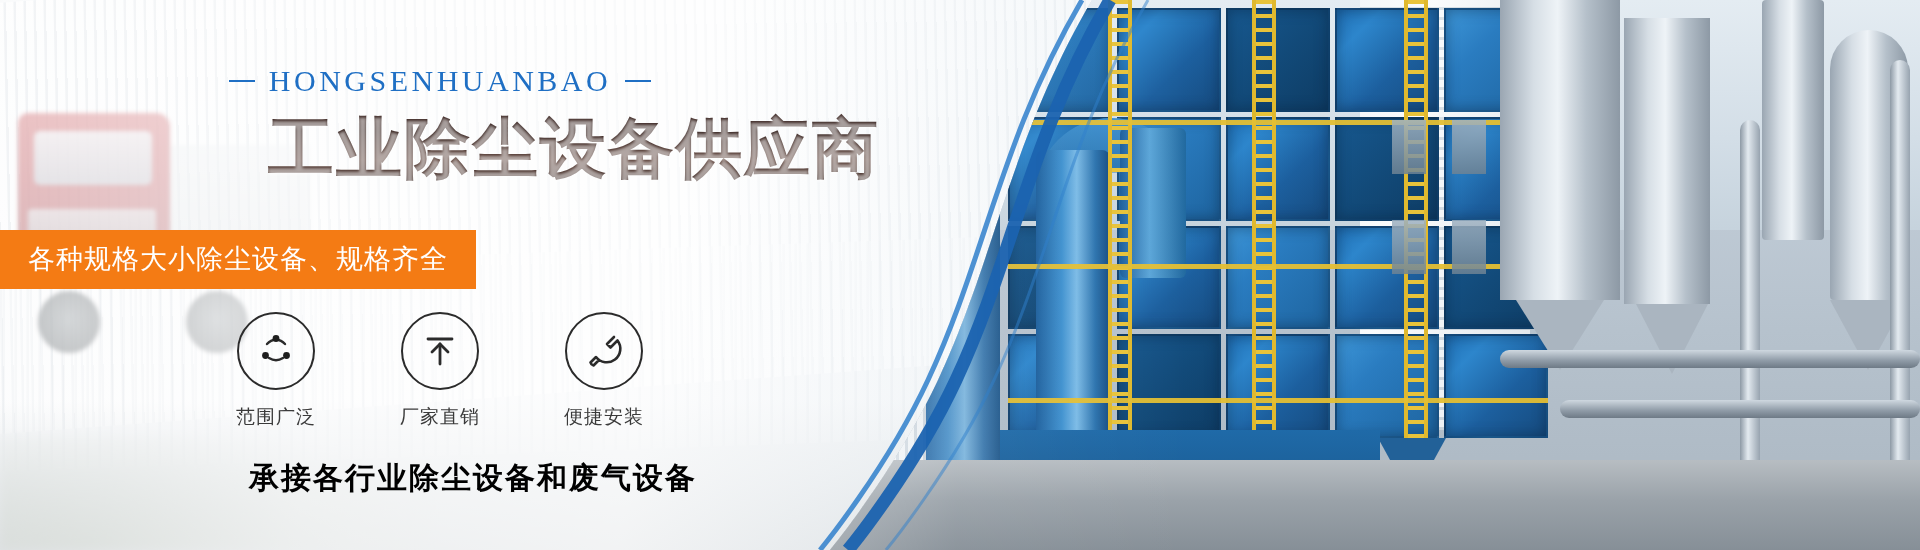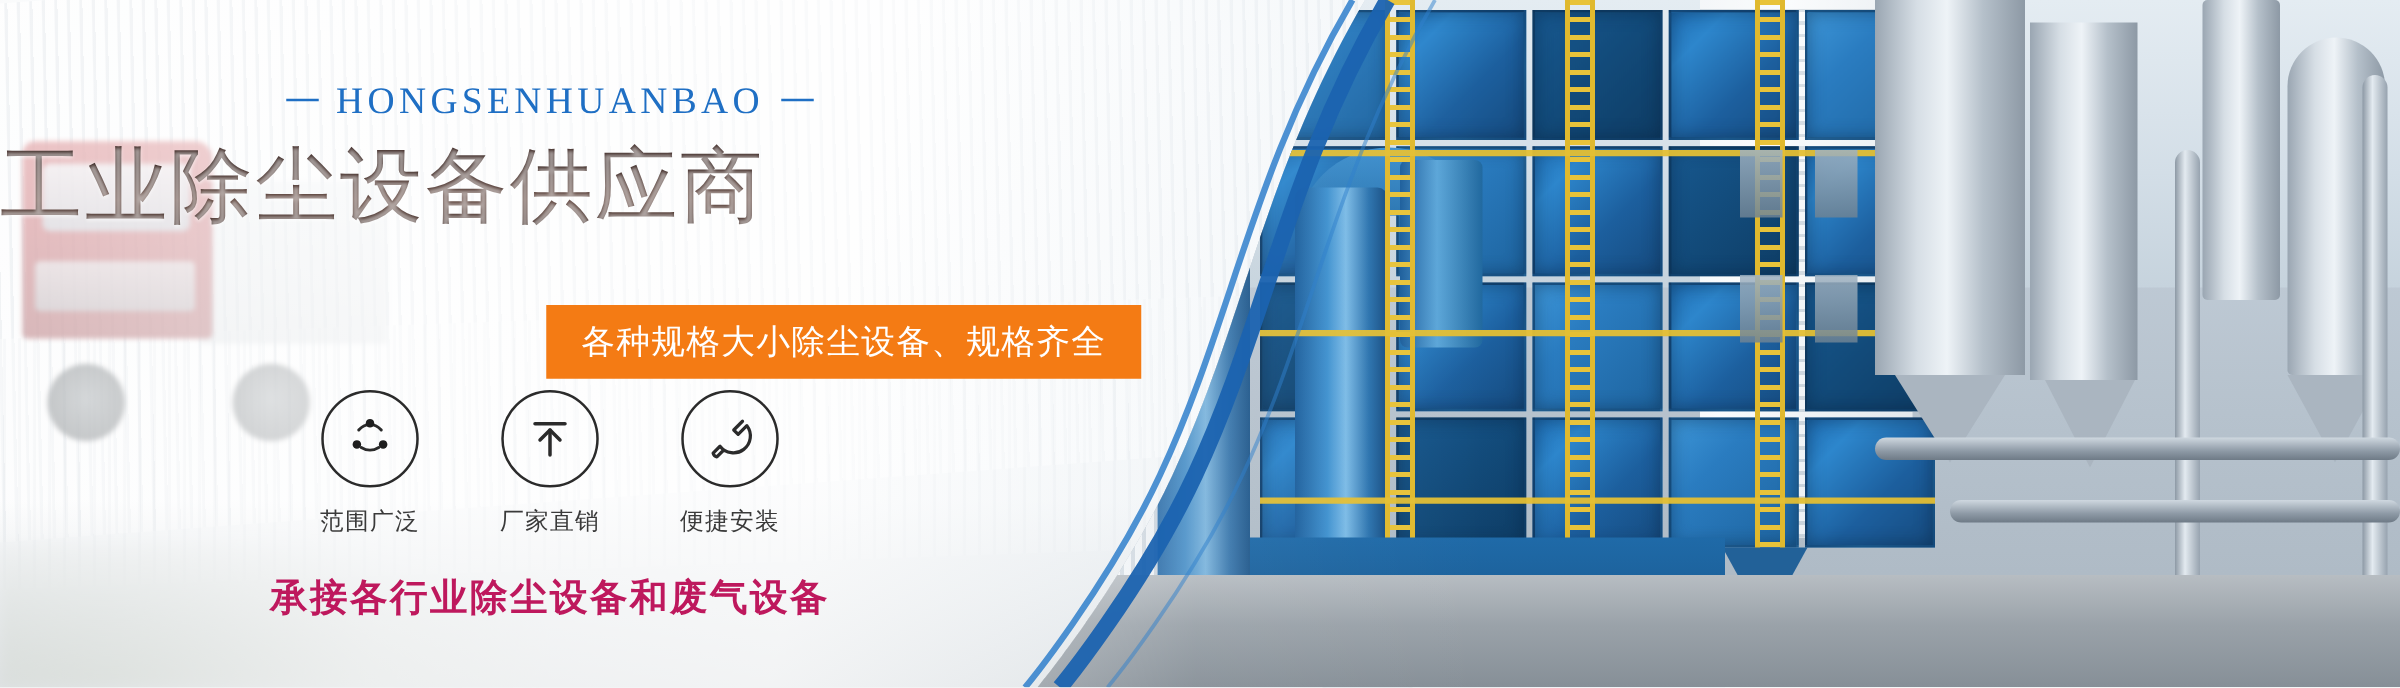--- a/index.html
+++ b/index.html
@@ -114,39 +114,39 @@
 
   
   .content{position:absolute;left:0;top:0;width:980px;height:550px;}
 
   .eyebrow{position:absolute;left:0;top:64px;width:880px;text-align:center;
     color:#1f6fc4;font-family:"Liberation Serif","DejaVu Serif",serif;
     font-size:30px;letter-spacing:3.5px;white-space:nowrap;}
   .eyebrow .dash{display:inline-block;width:26px;height:2px;background:#1f6fc4;
     vertical-align:middle;margin:0 14px 6px;}
 
-  .title{position:absolute;left:0;top:104px;width:880px;text-align:left;
-    font-size:66px;font-weight:normal;letter-spacing:2px;white-space:nowrap;
+  .title{position:absolute;left:0;top:104px;width:880px;text-align:right;
+    font-size:66px;font-weight:bold;letter-spacing:2px;white-space:nowrap;
     background:linear-gradient(180deg,#4a3430 0%,#3a2723 30%,#5b4038 62%,#2e1f1c 100%);
     -webkit-background-clip:text;background-clip:text;color:transparent;
     text-shadow:0 2px 3px rgba(255,255,255,.55);}
 
-  .tagline-wrap{position:absolute;left:0;top:244px;width:880px;text-align:right;padding-left:33px;}
+  .tagline-wrap{position:absolute;left:0;top:230px;width:880px;text-align:left;}
   .tagline{display:inline-block;background:#f47b14;color:#ffffff;
     font-size:27px;letter-spacing:1px;padding:11px 28px 12px;white-space:nowrap;}
 
   .features{position:absolute;left:0;top:312px;width:880px;display:flex;
-    justify-content:center;gap:44px;}
+    justify-content:center;gap:64px;}
   .feat{width:100px;text-align:center;}
   .feat .circle{width:74px;height:74px;margin:0 auto;border-radius:50%;
     border:2.5px solid #2b2b2b;display:flex;align-items:center;justify-content:center;}
   .feat .label{margin-top:14px;font-size:19px;color:#3a3a3a;letter-spacing:1px;white-space:nowrap;}
 
   .footline{position:absolute;left:0;top:458px;width:880px;text-align:center;
-    font-size:30px;letter-spacing:2px;color:#be185d;font-weight:600;white-space:nowrap;}
+    font-size:30px;letter-spacing:2px;color:#000000;font-weight:600;white-space:nowrap;padding-left:33px;}
 </style>
 </head>
 <body>
 
 <div class="banner">
 
   <div class="bg-left">
     <div class="bg-wall"></div>
     <div class="bg-wall2"></div>
     <div class="bg-ground"></div>

